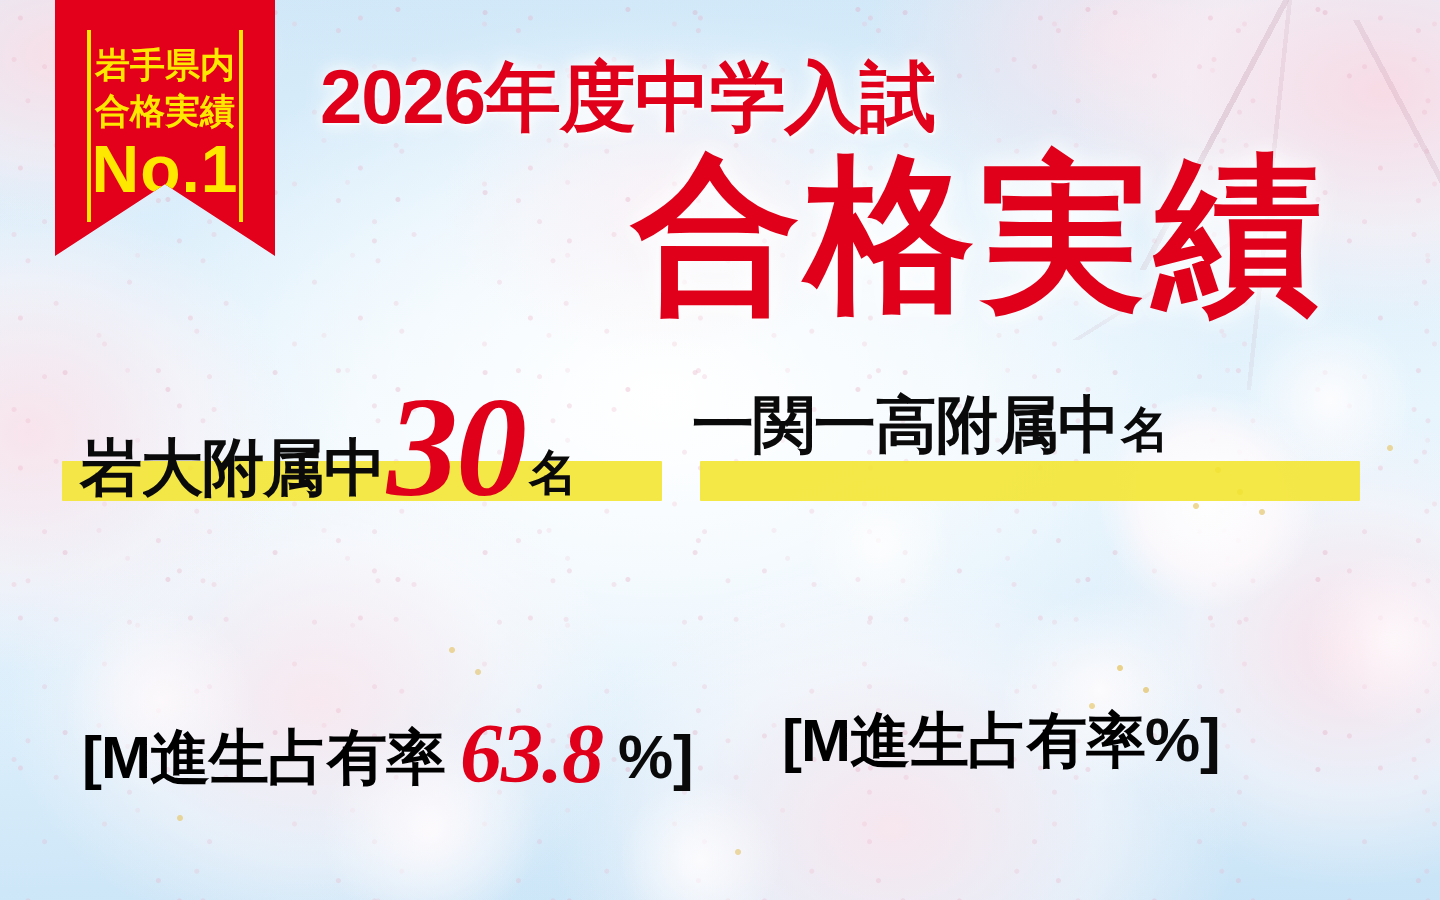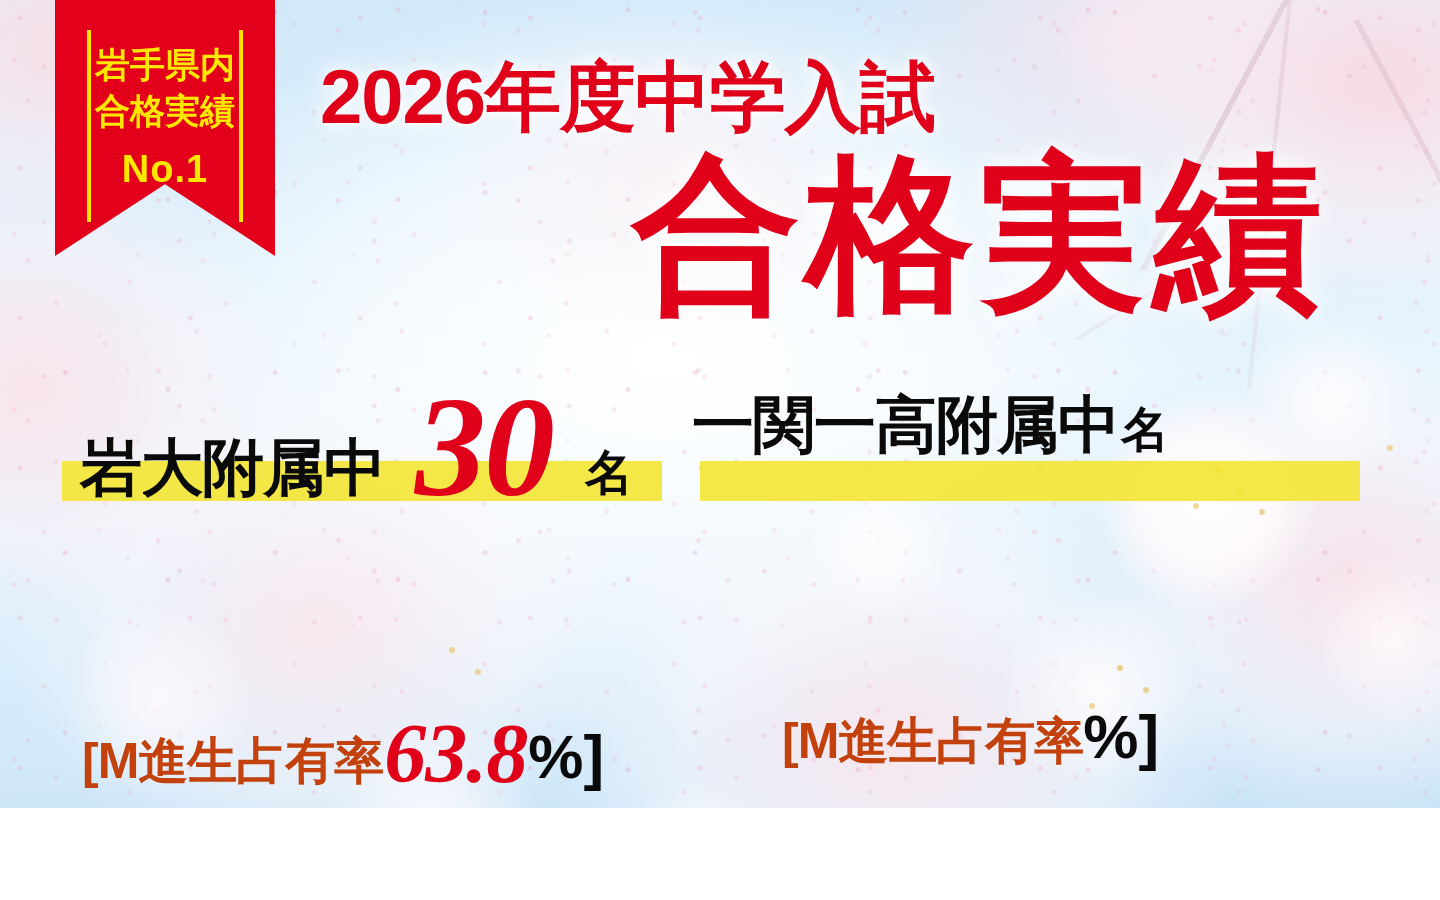--- a/index.html
+++ b/index.html
@@ -5,21 +5,21 @@
 <style>
   html, body {
     margin: 0;
     padding: 0;
     background: #ffffff;
   }
 
   #poster {
     position: relative;
     width: 1440px;
-    height: 808px;
+    height: 900px;
     overflow: hidden;
     font-family: "Liberation Sans", "DejaVu Sans", sans-serif;
     background: #e8f3fb;
   }
 
   
   .bg-layer {
     position: absolute;
     inset: 0;
     pointer-events: none;
@@ -145,21 +145,21 @@
     color: var(--badge-fg, #ffe800);
     font-weight: 700;
   }
   .badge-line {
     font-size: 35px;
     line-height: 46px;
     letter-spacing: 0px;
     white-space: nowrap;
   }
   .badge-no1 {
-    font-size: 38px;
+    font-size: 66px;
     line-height: 62px;
     font-weight: 700;
     letter-spacing: 1px;
     margin-top: 4px;
   }
 
   
   .head-wrap {
     position: absolute;
     left: 0;
@@ -247,33 +247,33 @@
     top: 6px;
   }
   .unit {
     font-size: 48px;
     font-weight: 700;
     color: #0a0a0a;
     margin-left: 2px;
   }
 
   .bracket-line {
-    font-size: 50px;
-    font-weight: 700;
-    color: #c2410c;
+    font-size: 60px;
+    font-weight: 700;
+    color: #000000;
     letter-spacing: -1px;
   }
   .pct-num {
     font-family: "Liberation Serif", "DejaVu Serif", serif;
     font-size: 84px;
     font-weight: 700;
     font-style: italic;
     color: var(--red, #e1001a);
     letter-spacing: -1px;
-    margin: 0 1px;
+    margin: 0 15px;
     position: relative;
     top: 4px;
   }
   .pct-sym {
     font-size: 62px;
     font-weight: 700;
     color: #0a0a0a;
   }
 </style>
 </head>
@@ -303,21 +303,21 @@
     <div class="head-2">合格実績</div>
   </div>
 
   <div class="results">
 
     <div class="row r1">
 
       <div class="hl" style="left:62px;  top:106px; width:600px; height:40px;"></div>
       <div class="hl" style="left:700px; top:106px; width:660px; height:40px;"></div>
 
-      <div class="cell" style="left:80px; top:28px;gap:28px;">
+      <div class="cell" style="left:80px; top:28px;">
         <span class="school">岩大附属中</span>
         <span class="num">30</span>
         <span class="unit">名</span>
       </div>
 
       <div class="cell" style="left:692px; top:28px;">
         <span class="school">一関一高附属中</span>
         <span class="unit">名</span>
       </div>
     </div>

